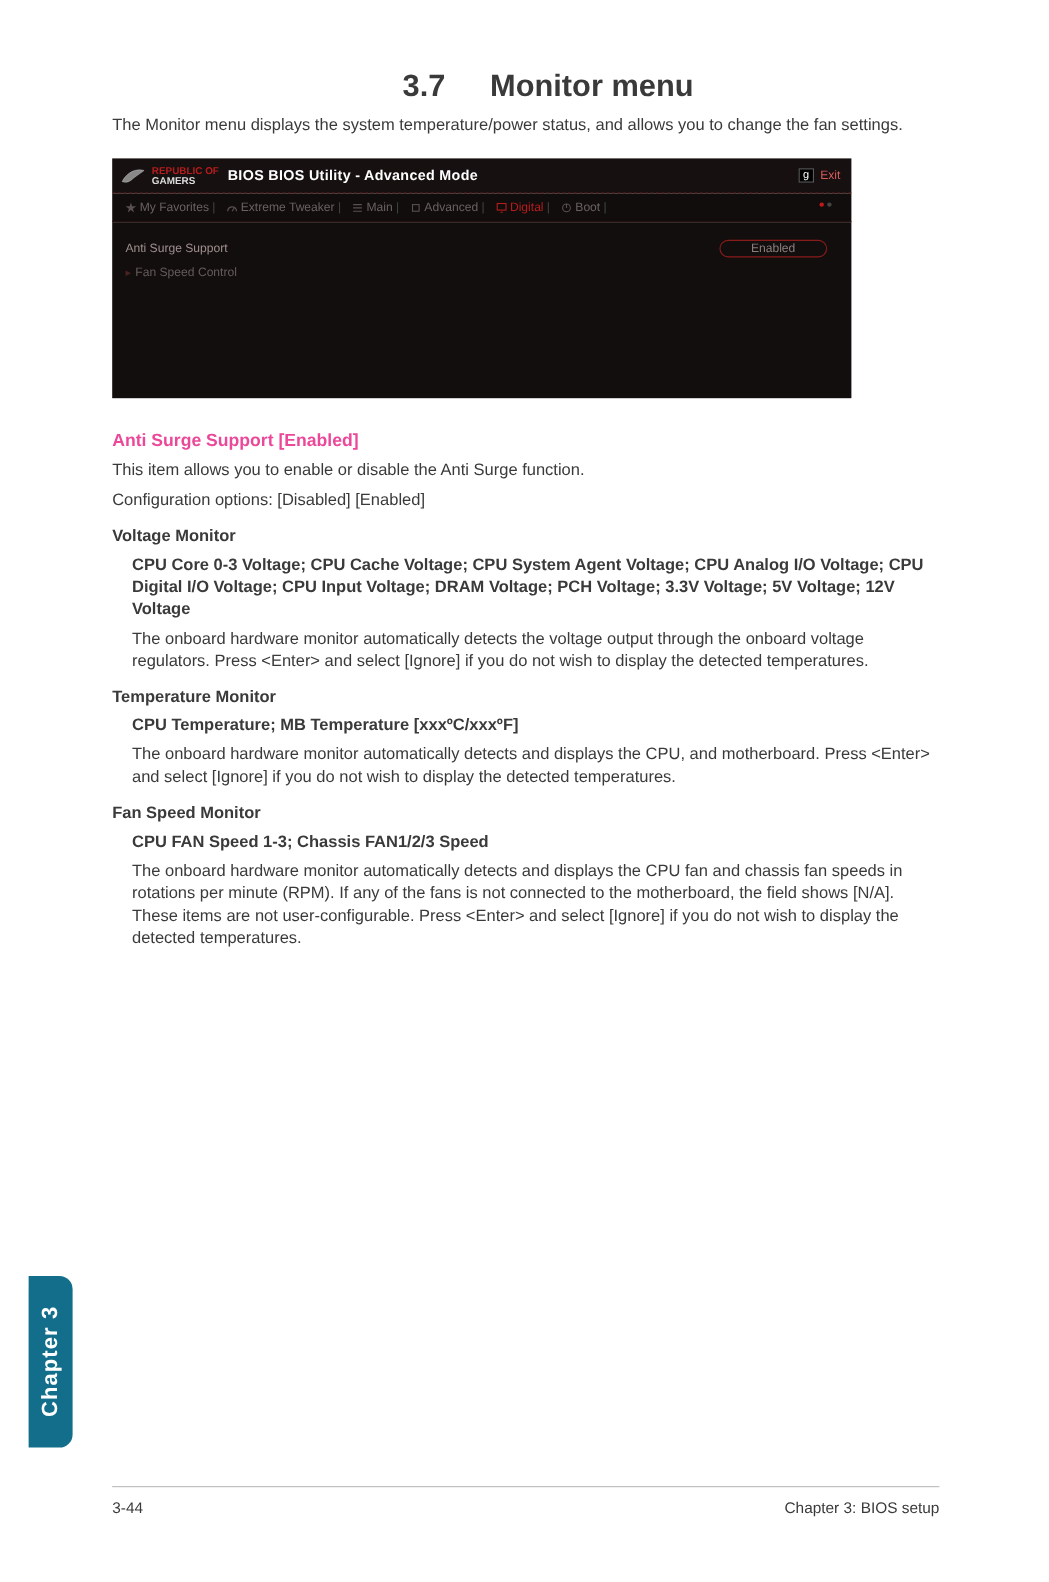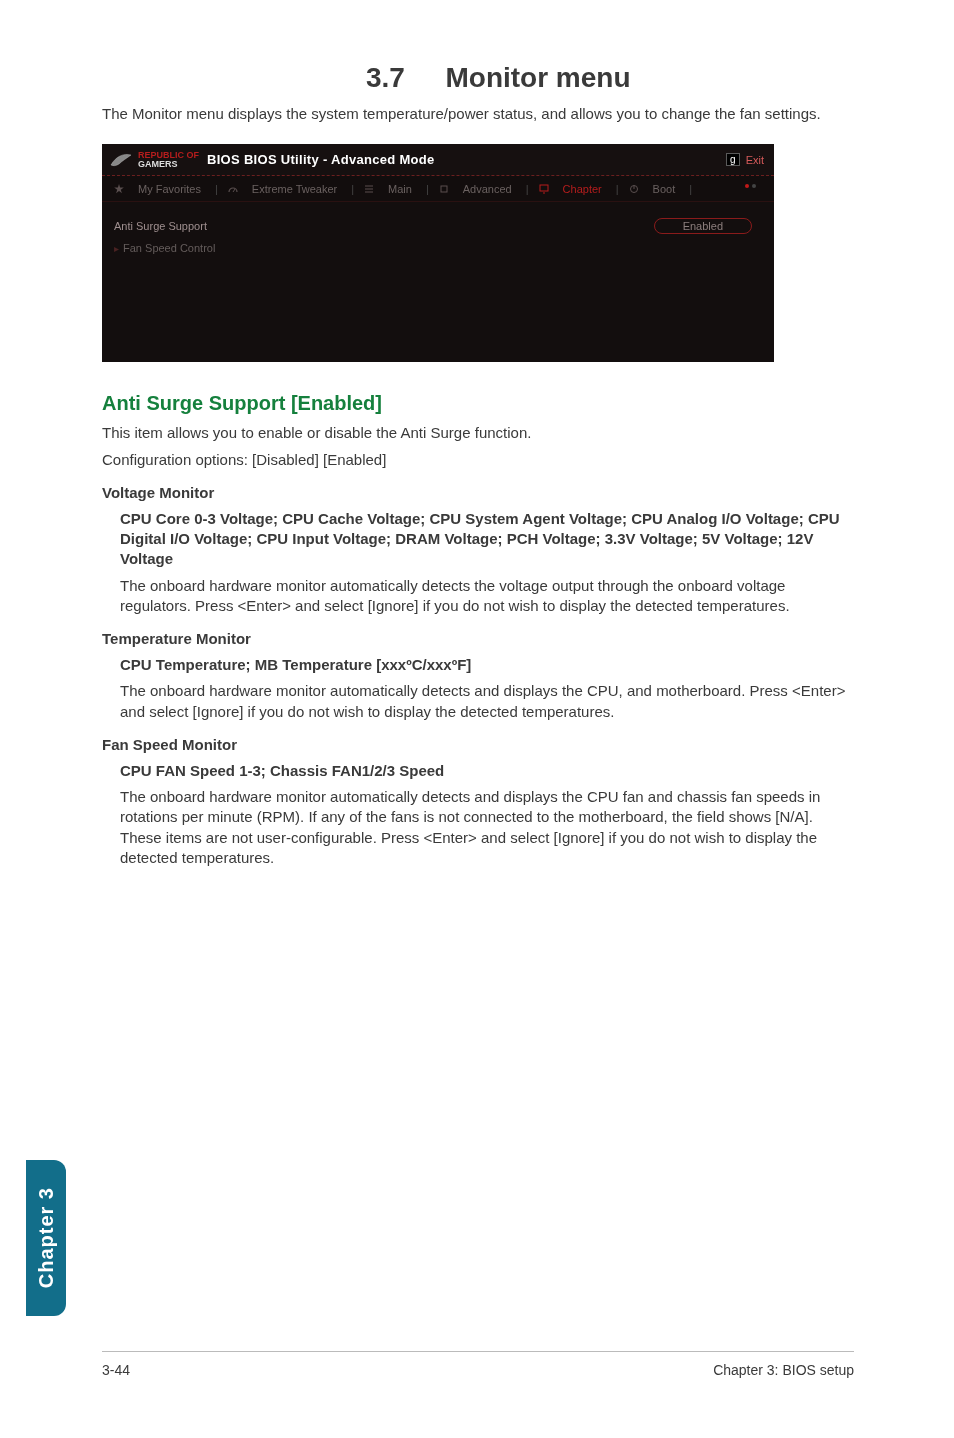--- a/index.html
+++ b/index.html
@@ -71,21 +71,21 @@
     display: flex;
     align-items: center;
     gap: 2px;
     font-size: 11px;
     color: #6a6160;
     padding: 4px 8px;
     height: 26px;
     border-bottom: 1px solid #2a1111;
     position: relative;
   }
-  .bios-tab { display: flex; align-items: center; gap: 14px; padding: 0 4px; }
+  .bios-tab { display: flex; align-items: center; gap: 3px; padding: 0 4px; }
   .bios-tab svg { display: block; }
   .bios-tab.sel { color: #b51d1d; }
   .bios-tab .divider { color: #444; }
   .page-indicator { position: absolute; right: 18px; top: 8px; display: flex; gap: 3px; }
   .dot { width: 4px; height: 4px; border-radius: 50%; background: #444; }
   .dot.on { background: #c11818; }
 
   .bios-body { display: flex; background: #130e0e; min-height: 160px; }
   .bios-left { flex: 1; padding: 12px 6px 18px 12px; position: relative; }
   .bios-row {
@@ -113,23 +113,23 @@
     width: 224px;
     border-left: 1px solid #2e1313;
     padding: 12px 10px;
     font-size: 11px;
     color: #7a6d6c;
     line-height: 1.3;
   }
 
   
   h2.subhead {
-    font-size: 20px;
-    font-weight: bold;
-    color: #15803d;
+    font-size: 16px;
+    font-weight: bold;
+    color: #ec4899;
     margin-top: 14px;
     margin-bottom: 8px;
   }
   h3.subsub {
     font-size: 15px;
     font-weight: bold;
     color: #3a3a3a;
     margin-top: 14px;
     margin-bottom: 8px;
   }
@@ -244,21 +244,21 @@
         <span>Advanced</span>
         <span class="divider">|</span>
       </div>
       <div class="bios-tab sel">
         <span>
             <svg width="10" height="10" viewBox="0 0 10 10">
               <rect x="1" y="1" width="8" height="6" fill="none" stroke="#b51d1d"></rect>
               <line x1="4" y1="9" x2="6" y2="9" stroke="#b51d1d"></line>
             </svg>
           </span>
-        <span>Chapter</span>
+        <span>Digital</span>
         <span class="divider" style="color:#444">|</span>
       </div>
       <div class="bios-tab">
         <span>
             <svg width="10" height="10" viewBox="0 0 10 10">
               <circle cx="5" cy="5" r="3.5" fill="none" stroke="#5a4f4f"></circle>
               <line x1="5" y1="1.5" x2="5" y2="5" stroke="#5a4f4f"></line>
             </svg>
           </span>
         <span>Boot</span>

